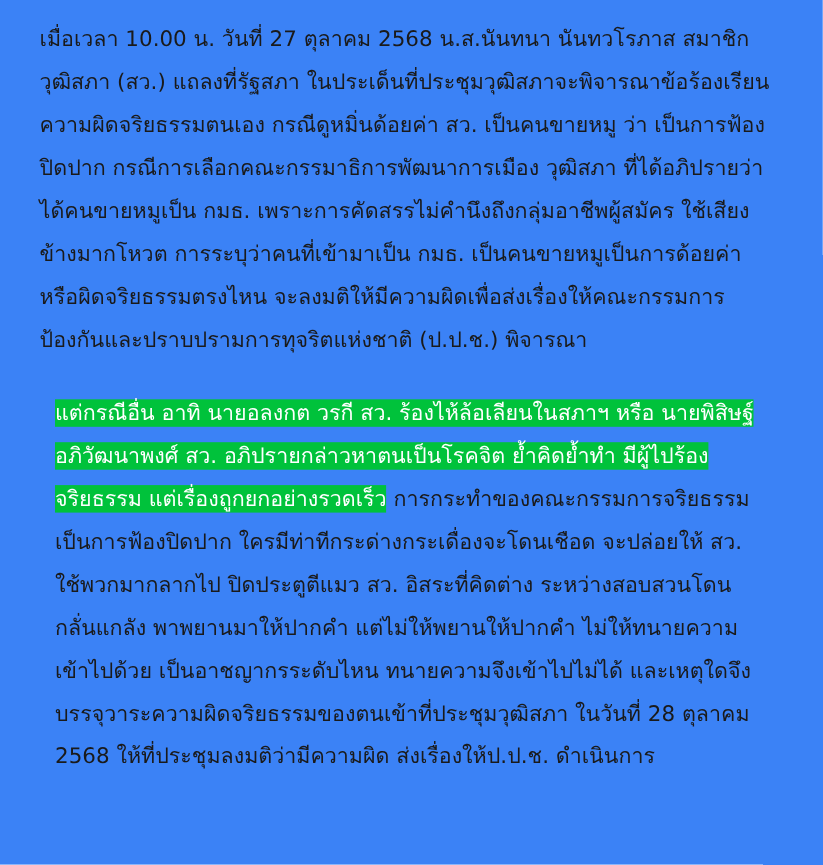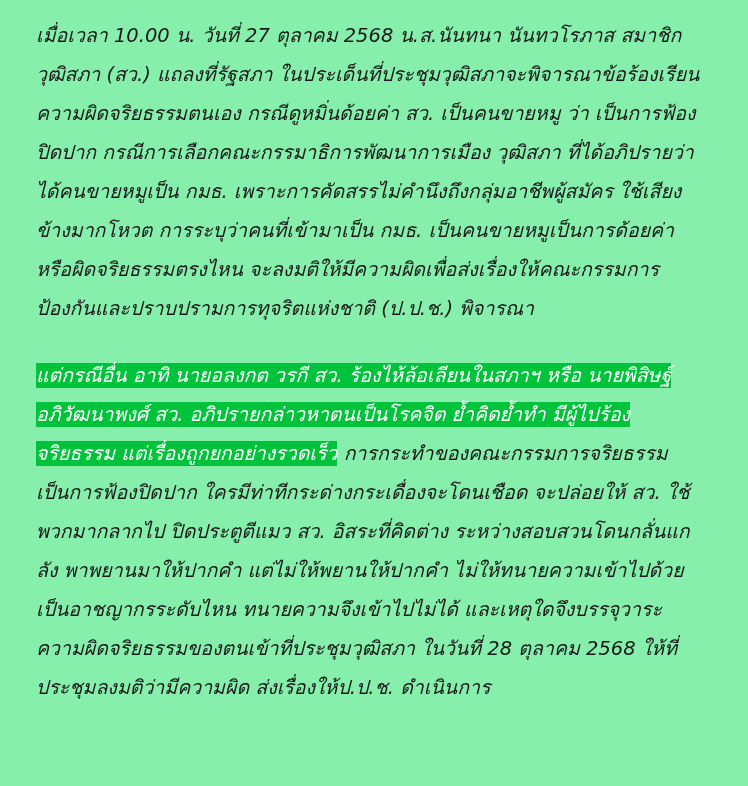--- a/index.html
+++ b/index.html
@@ -12,34 +12,34 @@
     height: 786px;
     font-family: "DejaVu Sans", "Liberation Sans", sans-serif;
     color: #1a1a1a;
     overflow: hidden;
   }
   .page {
     box-sizing: border-box;
     width: 748px;
     height: 786px;
     padding: 16px 48px 10px 36px;
-    background: #86efac;
-    font-style: italic;
+    background: #3b82f6;
   }
   .article {
     font-size: 19.5px;
     line-height: 39px;
     text-align: left;
     word-break: break-word;
   }
   .para {
     margin: 0 0 0 0;
   }
   .para + .para {
     margin-top: 28px;
+    margin-left: 14px;
   }
   .hl {
     background: #00c23b;
     color: #ffffff;
     padding: 1px 0;
     box-decoration-break: clone;
     -webkit-box-decoration-break: clone;
   }
   .plain {
     color: #1a1a1a;

